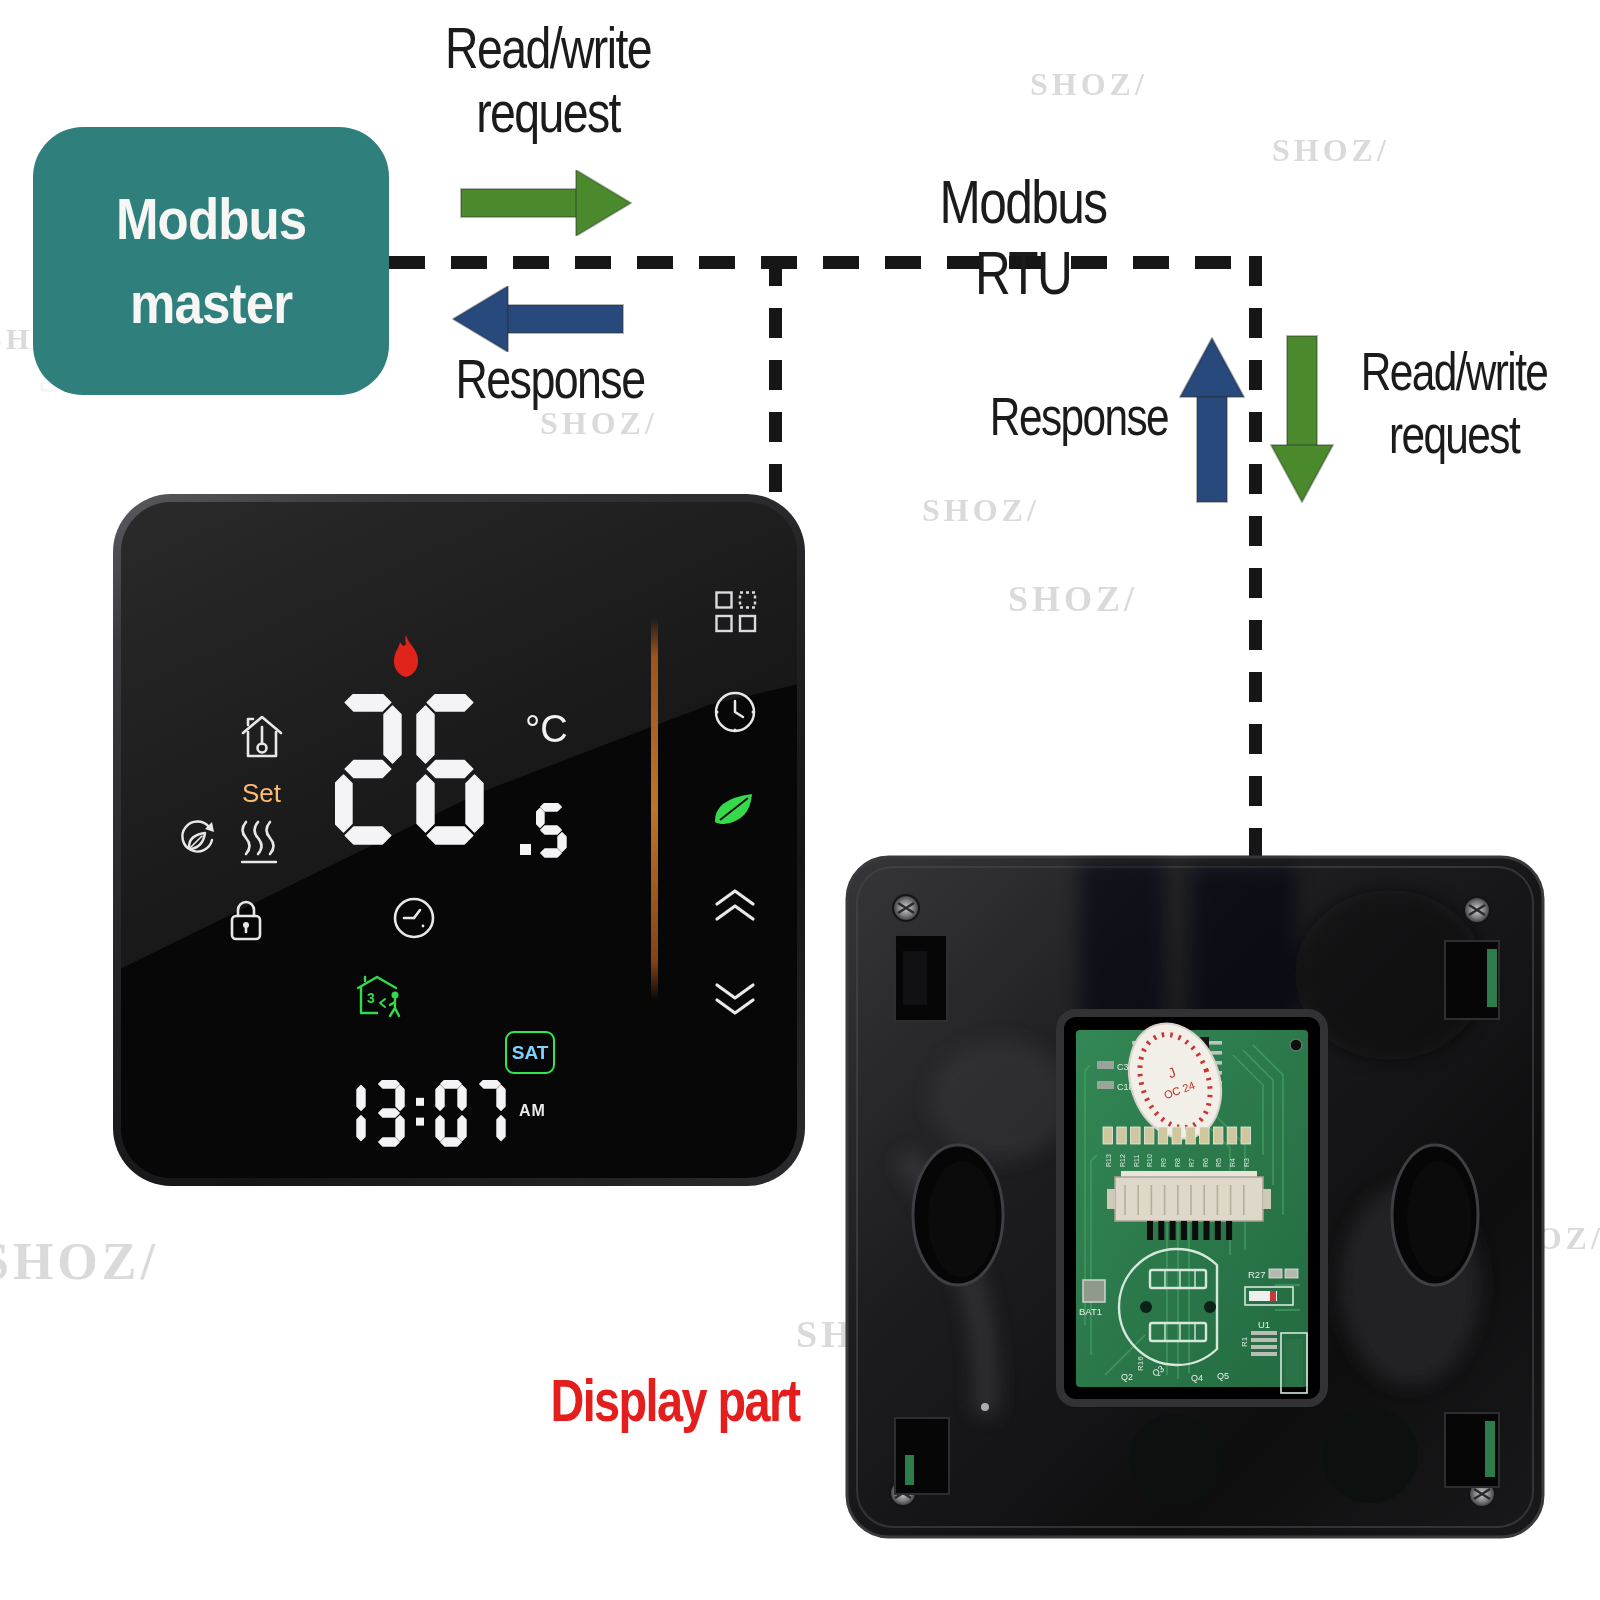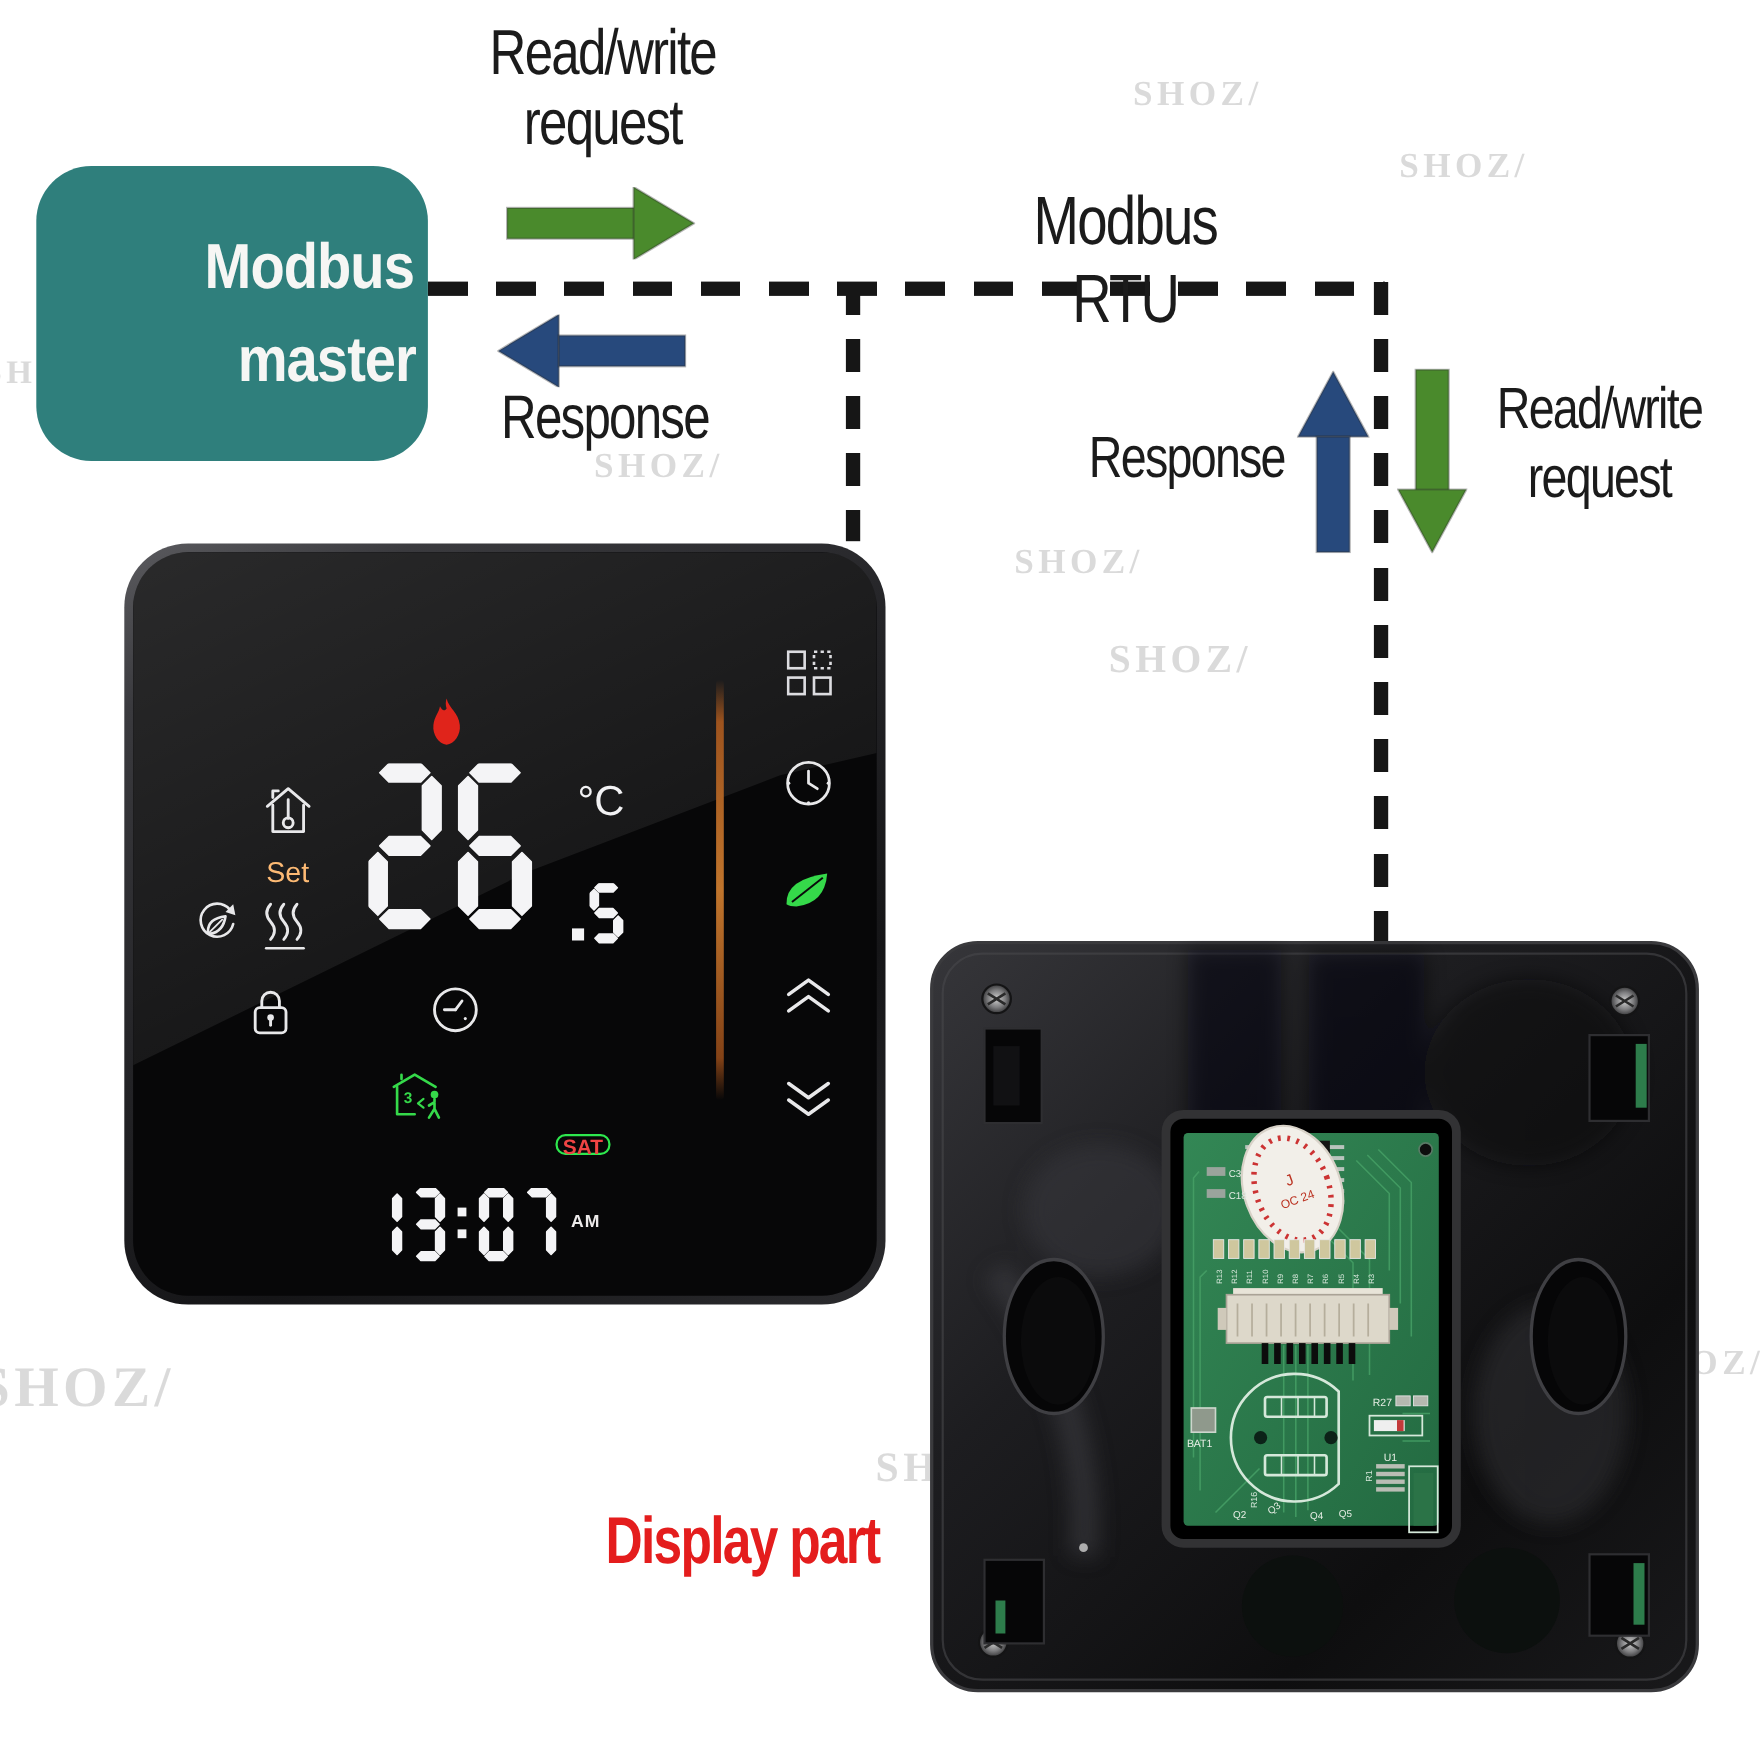--- a/index.html
+++ b/index.html
@@ -8,35 +8,35 @@
   .abs{position:absolute;}
   
   .dlabel{position:absolute;font-weight:normal;color:#1b1b1b;text-align:center;letter-spacing:-2px;}
   .cond{transform:scaleX(.8);transform-origin:50% 50%;}
   .cond-r{transform:scaleX(.8);transform-origin:100% 50%;}
   
   .dash-h{position:absolute;height:13px;background:repeating-linear-gradient(90deg,#161616 0 36px,transparent 36px 62px);}
   .dash-v{position:absolute;width:13px;background:repeating-linear-gradient(180deg,#161616 0 30px,transparent 30px 52px);}
   
   .master{position:absolute;left:33px;top:127px;width:356px;height:268px;border-radius:50px;
-          background:#2f7f7c;display:flex;flex-direction:column;justify-content:center;align-items:flex-end;
-          color:#f6f6f4;font-weight:bold;font-size:58px;line-height:84px;letter-spacing:-1px;margin-top:24px;}
+          background:#2f7f7c;display:flex;flex-direction:column;justify-content:center;align-items:center;
+          color:#f6f6f4;font-weight:bold;font-size:58px;line-height:84px;letter-spacing:-1px;}
   .master div{transform:scaleX(.88);}
   
   .thermo{position:absolute;left:113px;top:494px;width:692px;height:692px;border-radius:58px;
           background:linear-gradient(150deg,#5b5b5f 0%,#3a3a3e 14%,#232326 45%,#151517 70%,#2b2b2e 100%);}
   .screen{position:absolute;left:8px;top:8px;right:8px;bottom:8px;border-radius:50px;background:#070708;overflow:hidden;}
   .gloss{position:absolute;inset:0;background:linear-gradient(155deg,rgba(255,255,255,.14),rgba(255,255,255,.06) 55%,rgba(255,255,255,.03));
          clip-path:polygon(0 0,100% 0,100% 27%,87% 30%,53% 43%,0 69%);}
   .scr-el{position:absolute;}
   .unit{color:#f2f2f4;font-size:38px;font-weight:normal;}
   .setlbl{color:#fdba74;font-size:26px;text-align:right;}
   .am{color:#eceaea;font-size:16px;font-weight:bold;letter-spacing:1px;}
-  .satbadge{display:flex;align-items:flex-start;justify-content:center;width:50px;height:19px;border:2.5px solid #2ee84e;
-            border-radius:9px;color:#ef4444;font-size:19px;font-weight:bold;box-sizing:border-box;}
+  .satbadge{display:flex;align-items:center;justify-content:center;width:50px;height:43px;border:2.5px solid #2ee84e;
+            border-radius:9px;color:#7dd3fc;font-size:19px;font-weight:bold;box-sizing:border-box;}
   .zone3{position:absolute;color:#35d94a;font-size:14px;font-weight:bold;}
   .oline{position:absolute;width:7px;border-radius:4px;opacity:.95;
          background:linear-gradient(180deg,rgba(150,60,10,0) 0,#a4561e 10%,#c97a2e 50%,#8a4517 90%,rgba(0,0,0,0) 100%);}
   
   .caption{position:absolute;left:495px;top:1366px;width:360px;text-align:center;font-size:60px;font-weight:bold;
            letter-spacing:-2px;transform:scaleX(.78);}
   
   .wm{position:absolute;font-family:"Liberation Serif", serif;color:#a9a9a9;opacity:.42;letter-spacing:4px;font-weight:bold;}
   .wm-onbox{color:#e9efee;opacity:.55;}
 </style>

